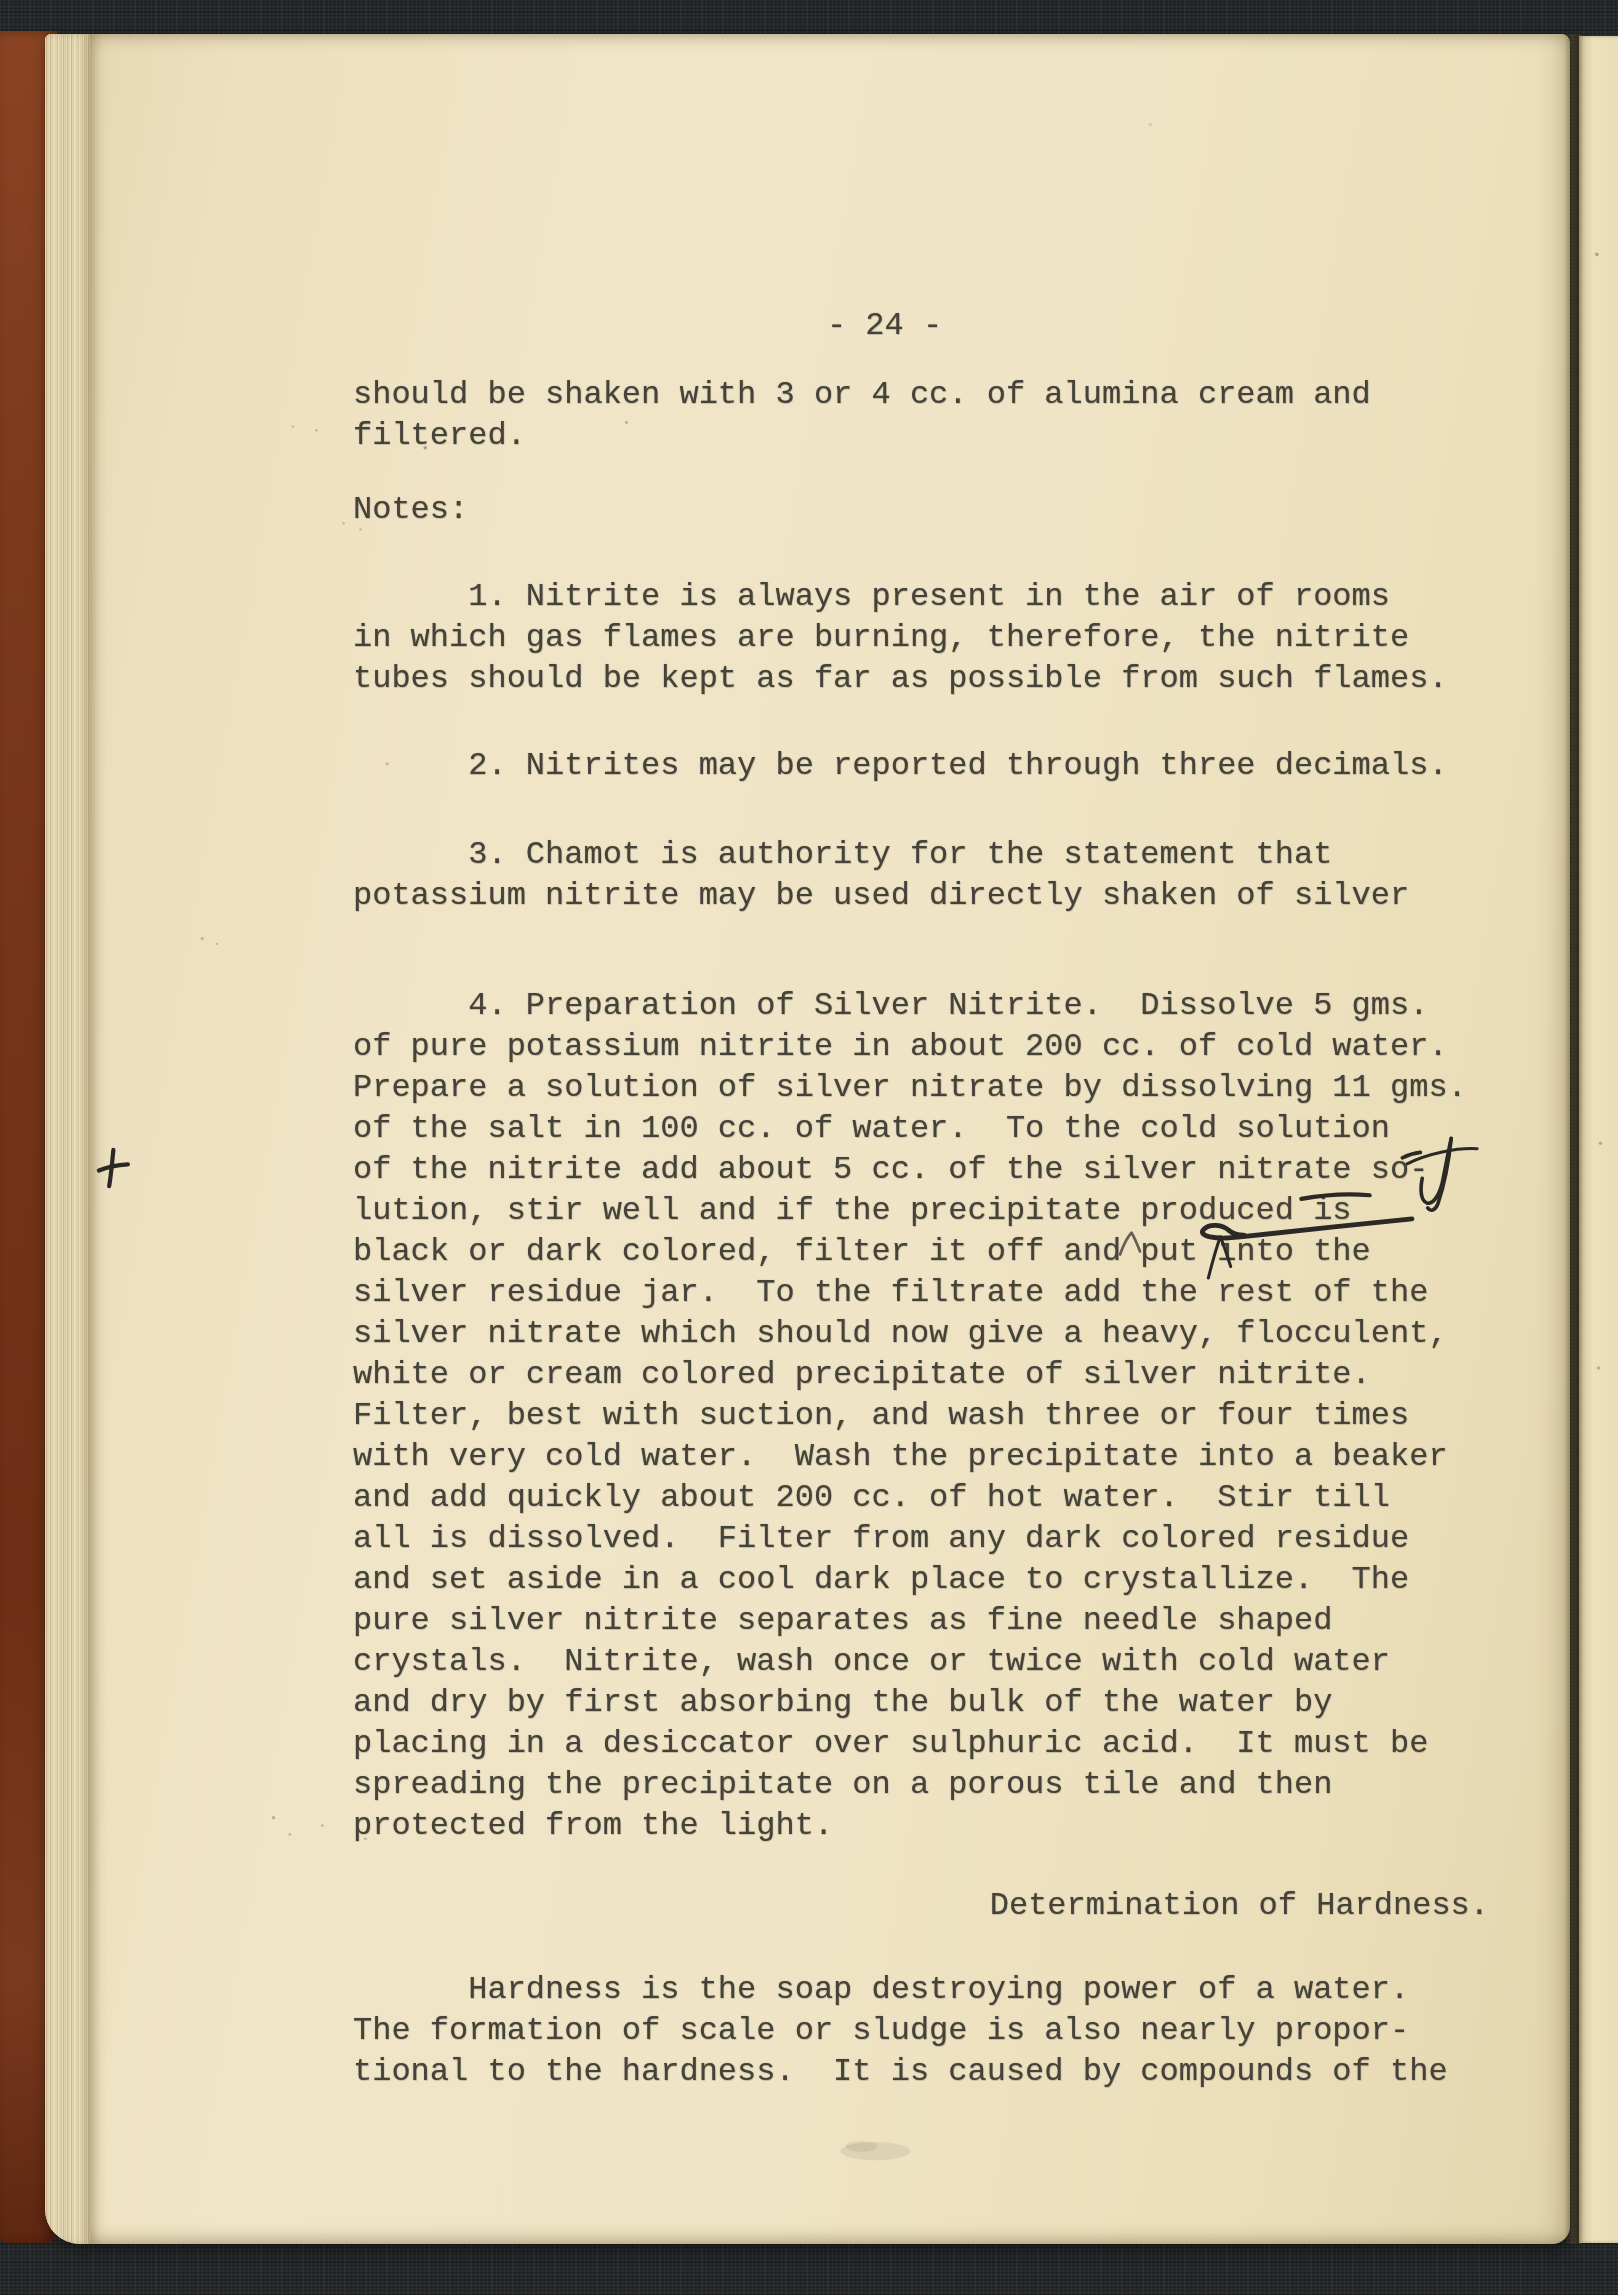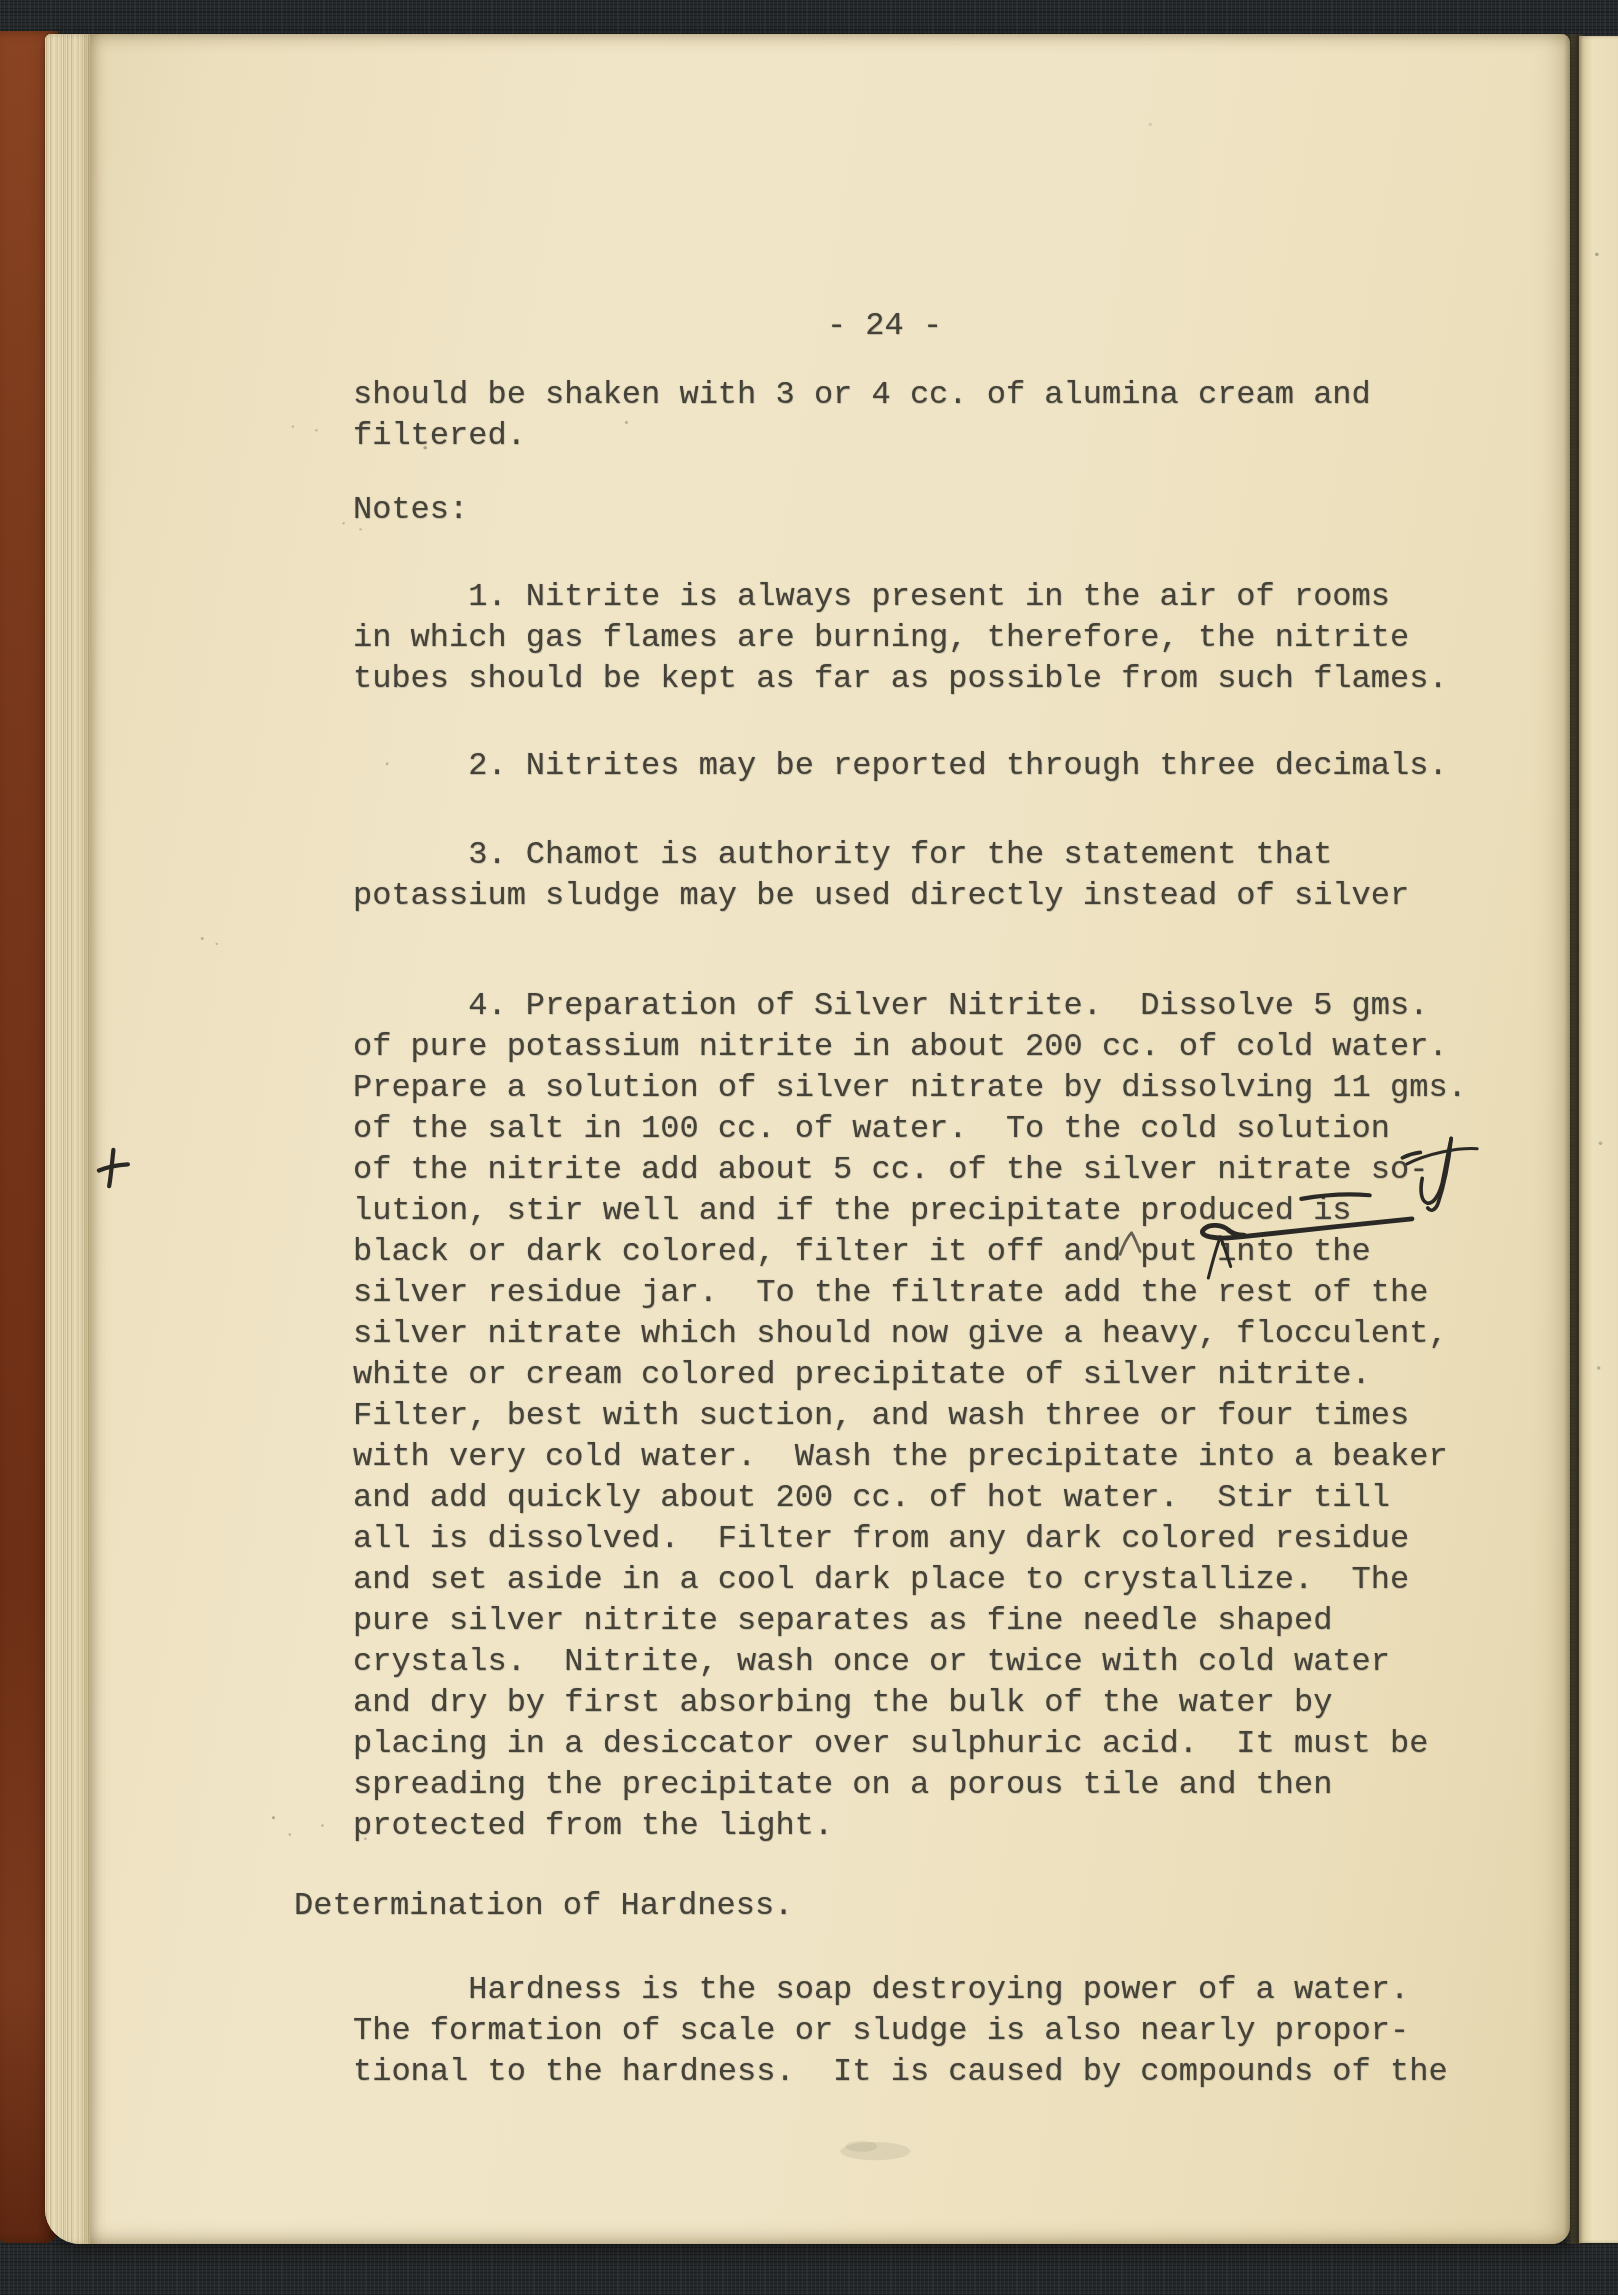--- a/index.html
+++ b/index.html
@@ -28,21 +28,21 @@
   .rightpage{position:absolute;left:1579px;top:36px;width:40px;height:2207px;
     background:linear-gradient(90deg,#cfc096 0%,#ece0bd 34%,#eade bb 60%,#e9dcb8 100%);
     background:linear-gradient(90deg,#cfc096 0%,#ece0bd 34%,#e9dcb8 100%);
     box-shadow:inset 2.4px 0 3.6px rgba(70,58,32,.4);}
   .pnum{position:absolute;left:205px;top:271px;width:1179px;text-align:center;}
   .tblock{position:absolute;left:263px;}
   .typewriter, .tblock, .pnum{
     font-family:"Liberation Mono","DejaVu Sans Mono",monospace;
     font-weight:400;font-size:32px;line-height:41px;color:#45423a;
     text-shadow:0 0 1.2px rgba(69,66,58,.42), 0.6px 0.6px 0 rgba(69,66,58,.18);}
-  .center{width:1179px;text-align:left;left:204px;}
+  .center{width:1179px;text-align:right;left:220px;}
   .line{white-space:pre;}
   .annots{position:absolute;left:0;top:0;pointer-events:none;}
 </style>
 </head>
 <body>
 
 <div class="scene">
 
   <div class="leather"></div>
 
@@ -68,21 +68,21 @@
           <div class="line">in which gas flames are burning, therefore, the nitrite</div>
           <div class="line">tubes should be kept as far as possible from such flames.</div>
         </div>
 
       <div class="tblock" style="top:711px">
           <div class="line">      2. Nitrites may be reported through three decimals.</div>
         </div>
 
       <div class="tblock" style="top:800px">
           <div class="line">      3. Chamot is authority for the statement that</div>
-          <div class="line">potassium sludge may be used directly instead of silver</div>
+          <div class="line">potassium nitrite may be used directly shaken of silver</div>
         </div>
 
       <div class="tblock" style="top:951px">
           <div class="line">      4. Preparation of Silver Nitrite.  Dissolve 5 gms.</div>
           <div class="line">of pure potassium nitrite in about 200 cc. of cold water.</div>
           <div class="line">Prepare a solution of silver nitrate by dissolving 11 gms.</div>
           <div class="line">of the salt in 100 cc. of water.  To the cold solution</div>
           <div class="line">of the nitrite add about 5 cc. of the silver nitrate so-</div>
           <div class="line">lution, stir well and if the precipitate produced is</div>
           <div class="line">black or dark colored, filter it off and put into the</div>

